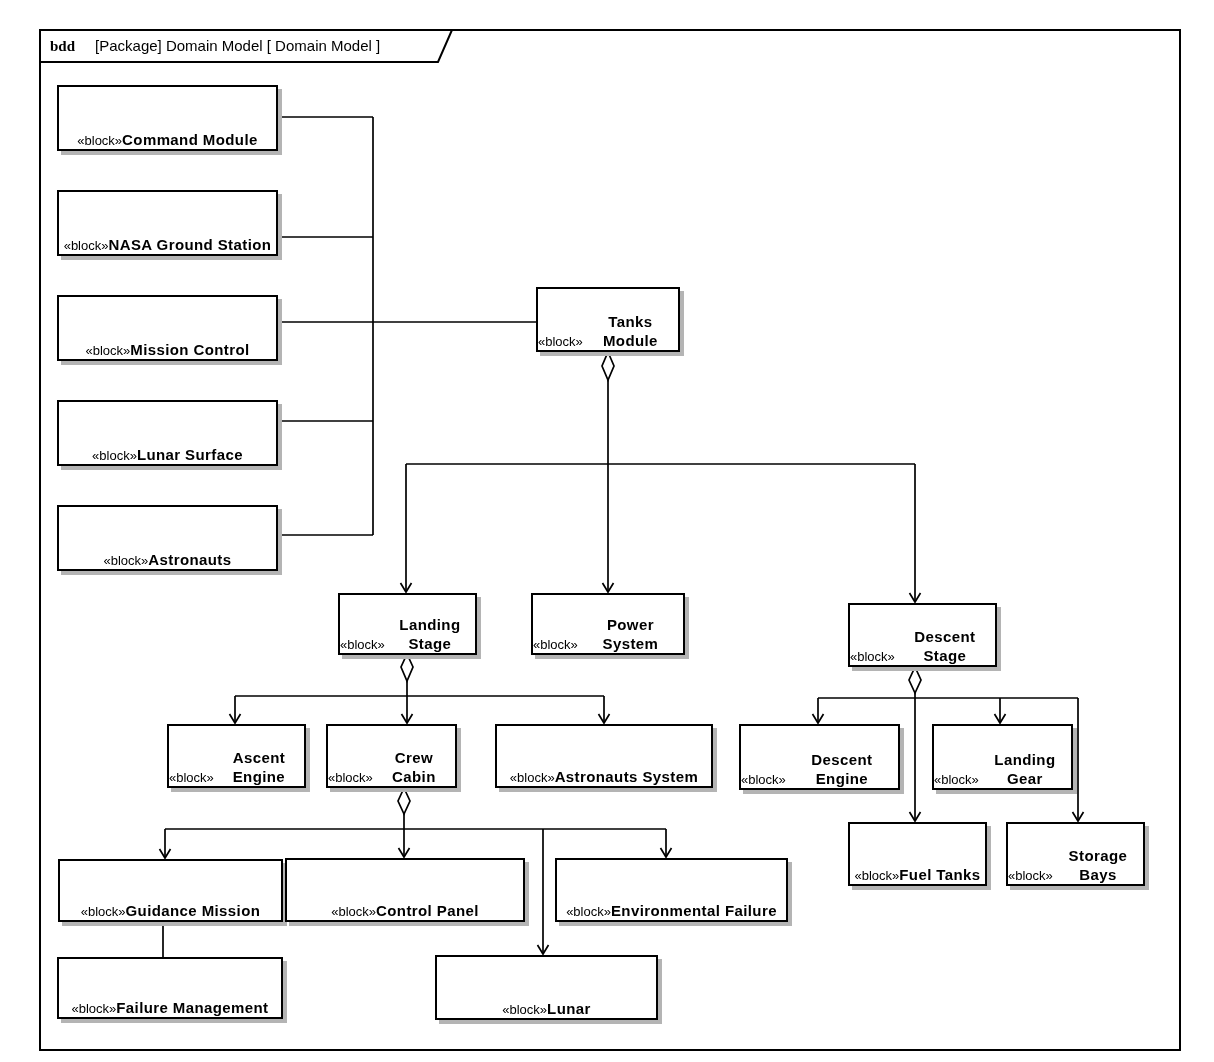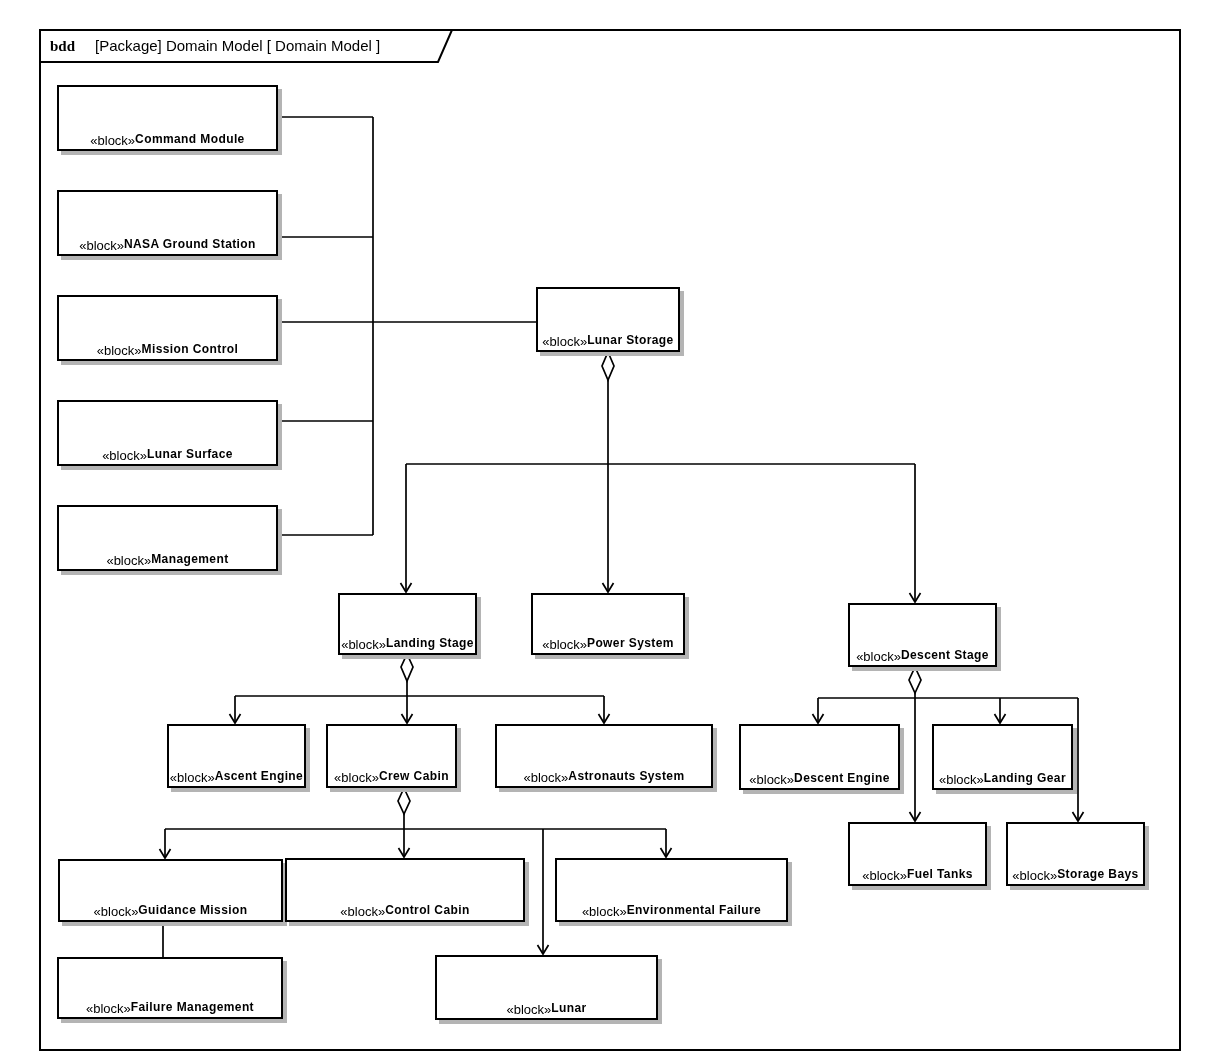--- a/index.html
+++ b/index.html
@@ -16,21 +16,21 @@
     box-sizing:border-box;
     background:#fff;
     border:2px solid #000;
     box-shadow:4px 4px 0 #b4b4b4;
     display:flex;flex-direction:row;
     align-items:flex-end;justify-content:center;
     z-index:2;
     text-align:center;
   }
   .block .st{font-size:13px;line-height:17px;color:#000;}
-  .block .bn{font-size:12px;line-height:19px;font-weight:bold;letter-spacing:.4px;color:#000;}
+  .block .bn{font-size:15px;line-height:19px;font-weight:bold;letter-spacing:.4px;color:#000;}
   .frame-title{
     position:absolute;left:50px;top:37px;z-index:3;
     font-size:15px;color:#000;white-space:nowrap;
   }
   .frame-title .kw{font-weight:bold;font-family:Liberation Serif, serif;}
   .frame-title .tx{margin-left:20px;}
 </style>
 </head>
 <body>
 
@@ -123,26 +123,26 @@
     <span class="bn">Mission Control</span>
   </div>
 
   <div class="block" style="left:57px;top:400px;width:221px;height:66px">
     <span class="st">«block»</span>
     <span class="bn">Lunar Surface</span>
   </div>
 
   <div class="block" style="left:57px;top:505px;width:221px;height:66px">
     <span class="st">«block»</span>
-    <span class="bn">Management</span>
+    <span class="bn">Astronauts</span>
   </div>
 
   <div class="block" style="left:536px;top:287px;width:144px;height:65px">
     <span class="st">«block»</span>
-    <span class="bn">Lunar Storage</span>
+    <span class="bn">Tanks Module</span>
   </div>
 
   <div class="block" style="left:338px;top:593px;width:139px;height:62px">
     <span class="st">«block»</span>
     <span class="bn">Landing Stage</span>
   </div>
 
   <div class="block" style="left:531px;top:593px;width:154px;height:62px">
     <span class="st">«block»</span>
     <span class="bn">Power System</span>
@@ -188,21 +188,21 @@
     <span class="bn">Storage Bays</span>
   </div>
 
   <div class="block" style="left:58px;top:859px;width:225px;height:63px">
     <span class="st">«block»</span>
     <span class="bn">Guidance Mission</span>
   </div>
 
   <div class="block" style="left:285px;top:858px;width:240px;height:64px">
     <span class="st">«block»</span>
-    <span class="bn">Control Cabin</span>
+    <span class="bn">Control Panel</span>
   </div>
 
   <div class="block" style="left:555px;top:858px;width:233px;height:64px">
     <span class="st">«block»</span>
     <span class="bn">Environmental Failure</span>
   </div>
 
   <div class="block" style="left:57px;top:957px;width:226px;height:62px">
     <span class="st">«block»</span>
     <span class="bn">Failure Management</span>

